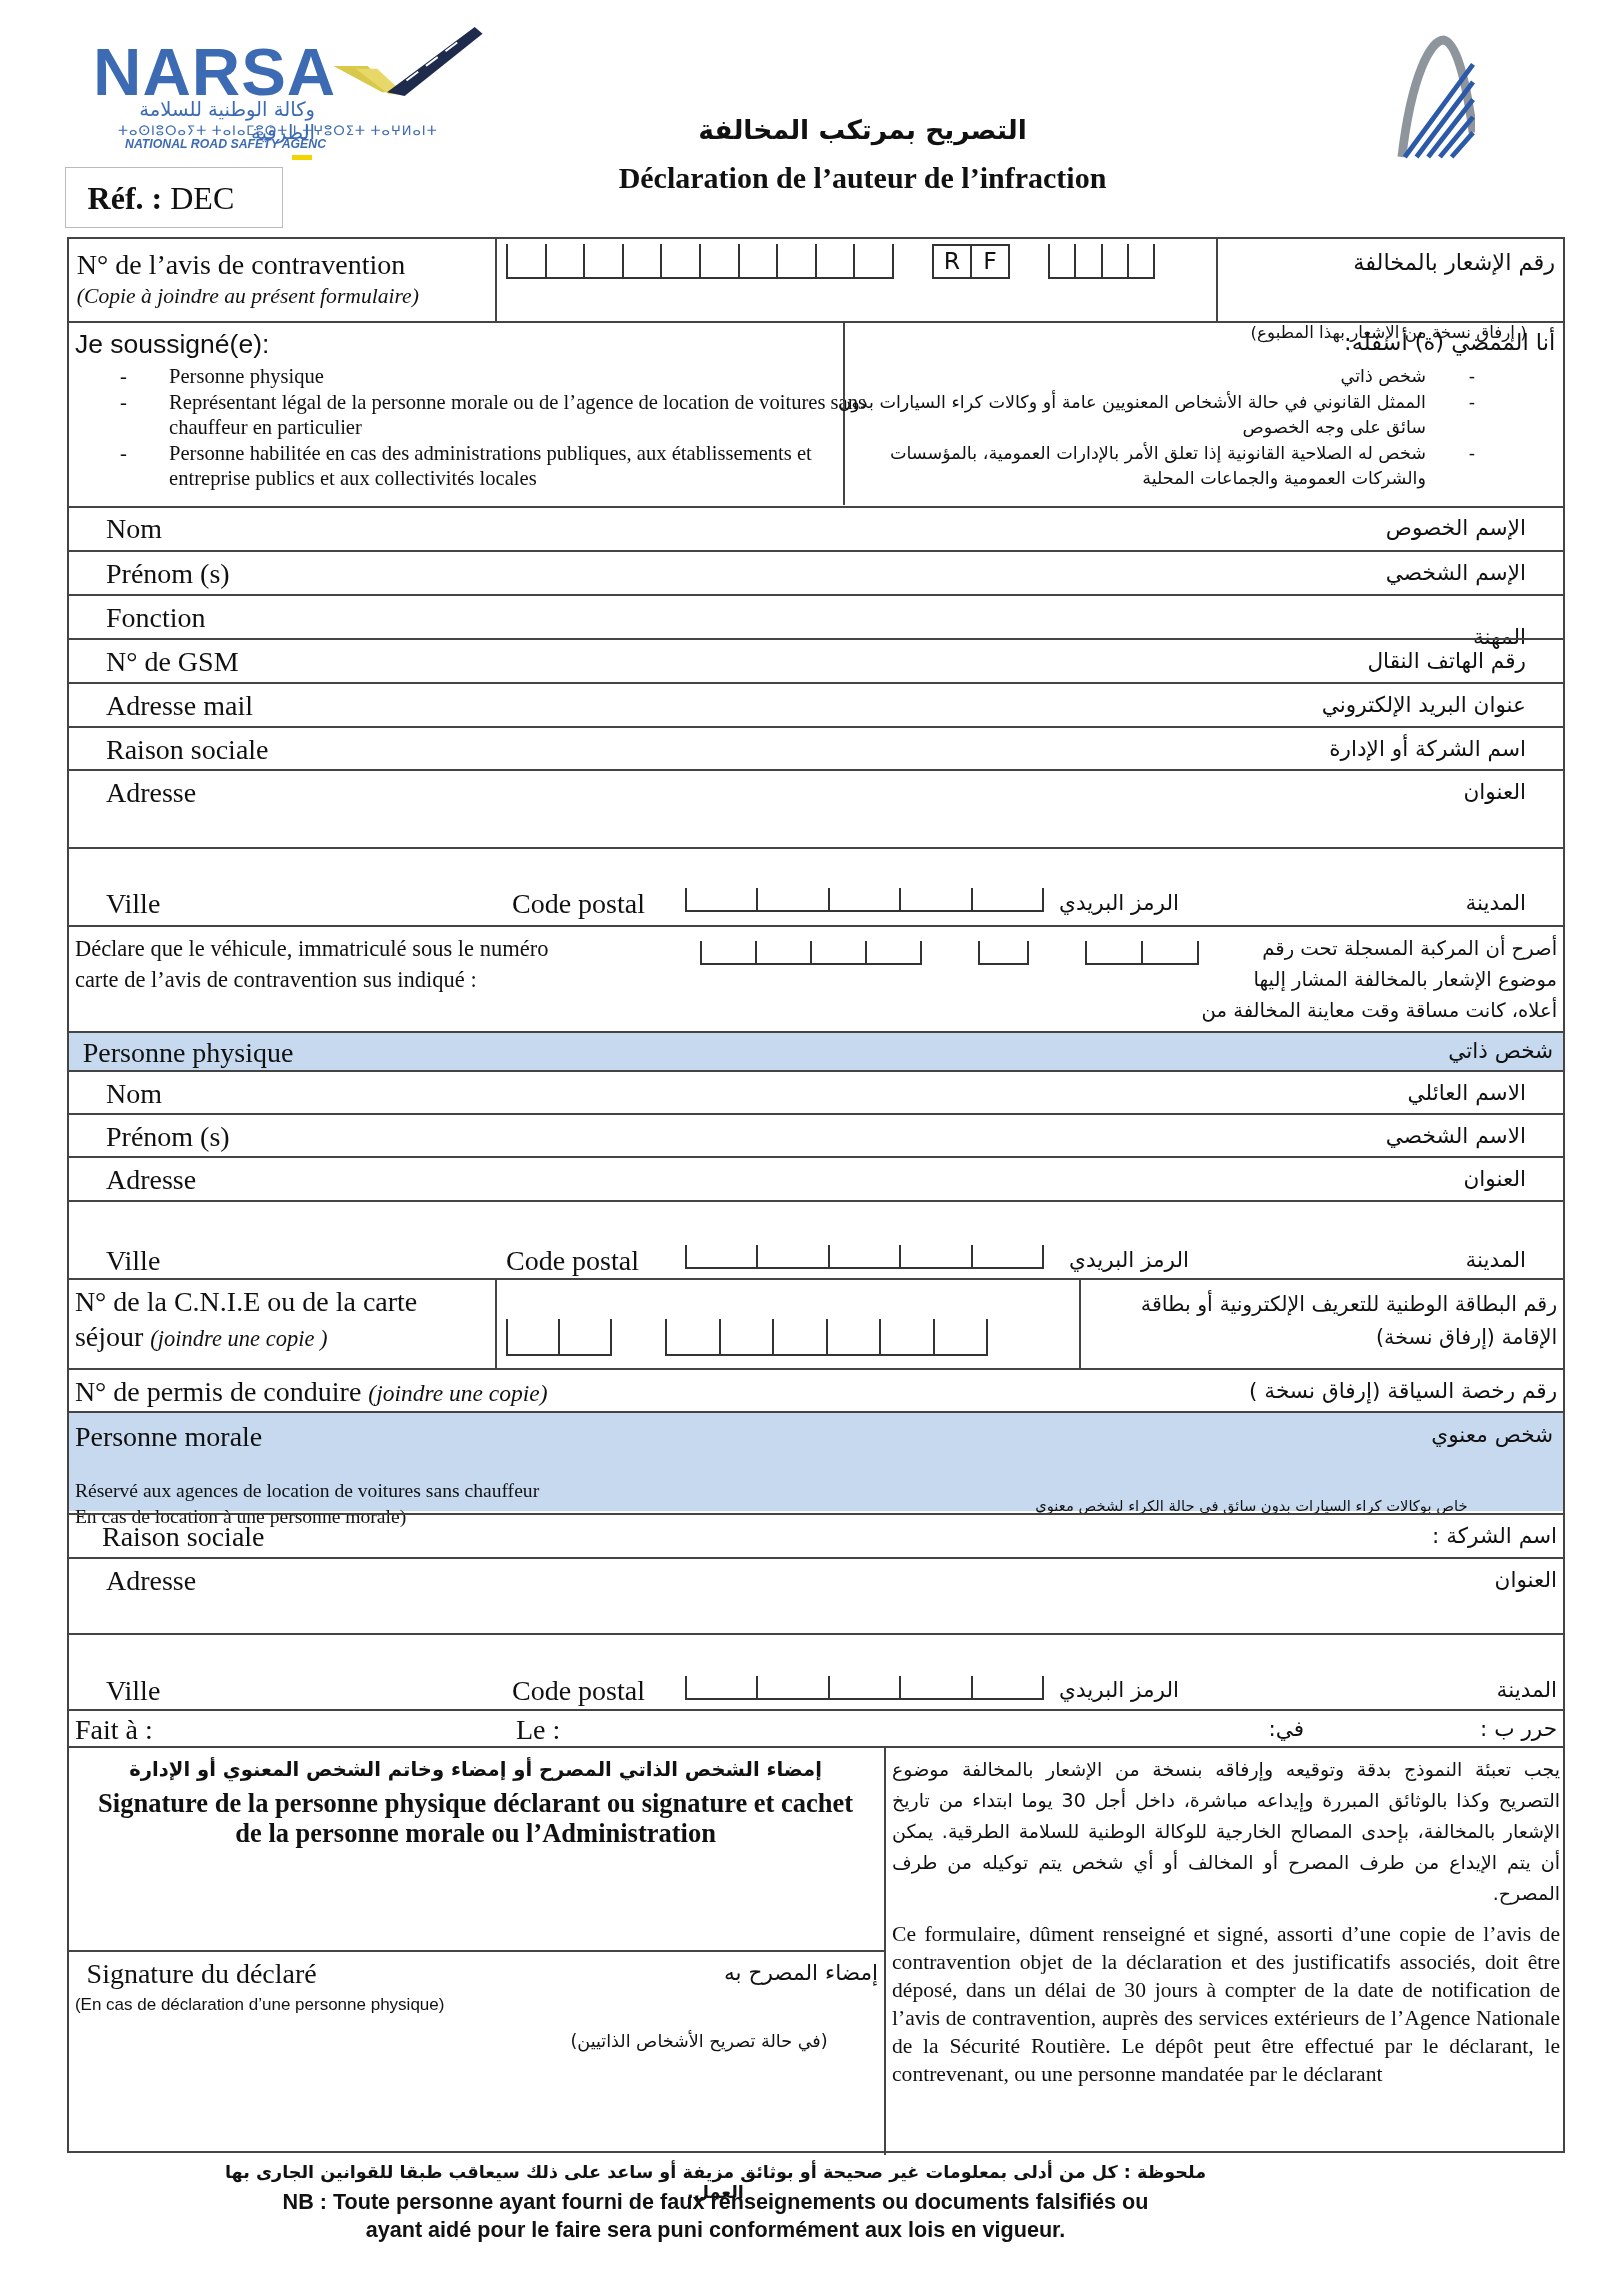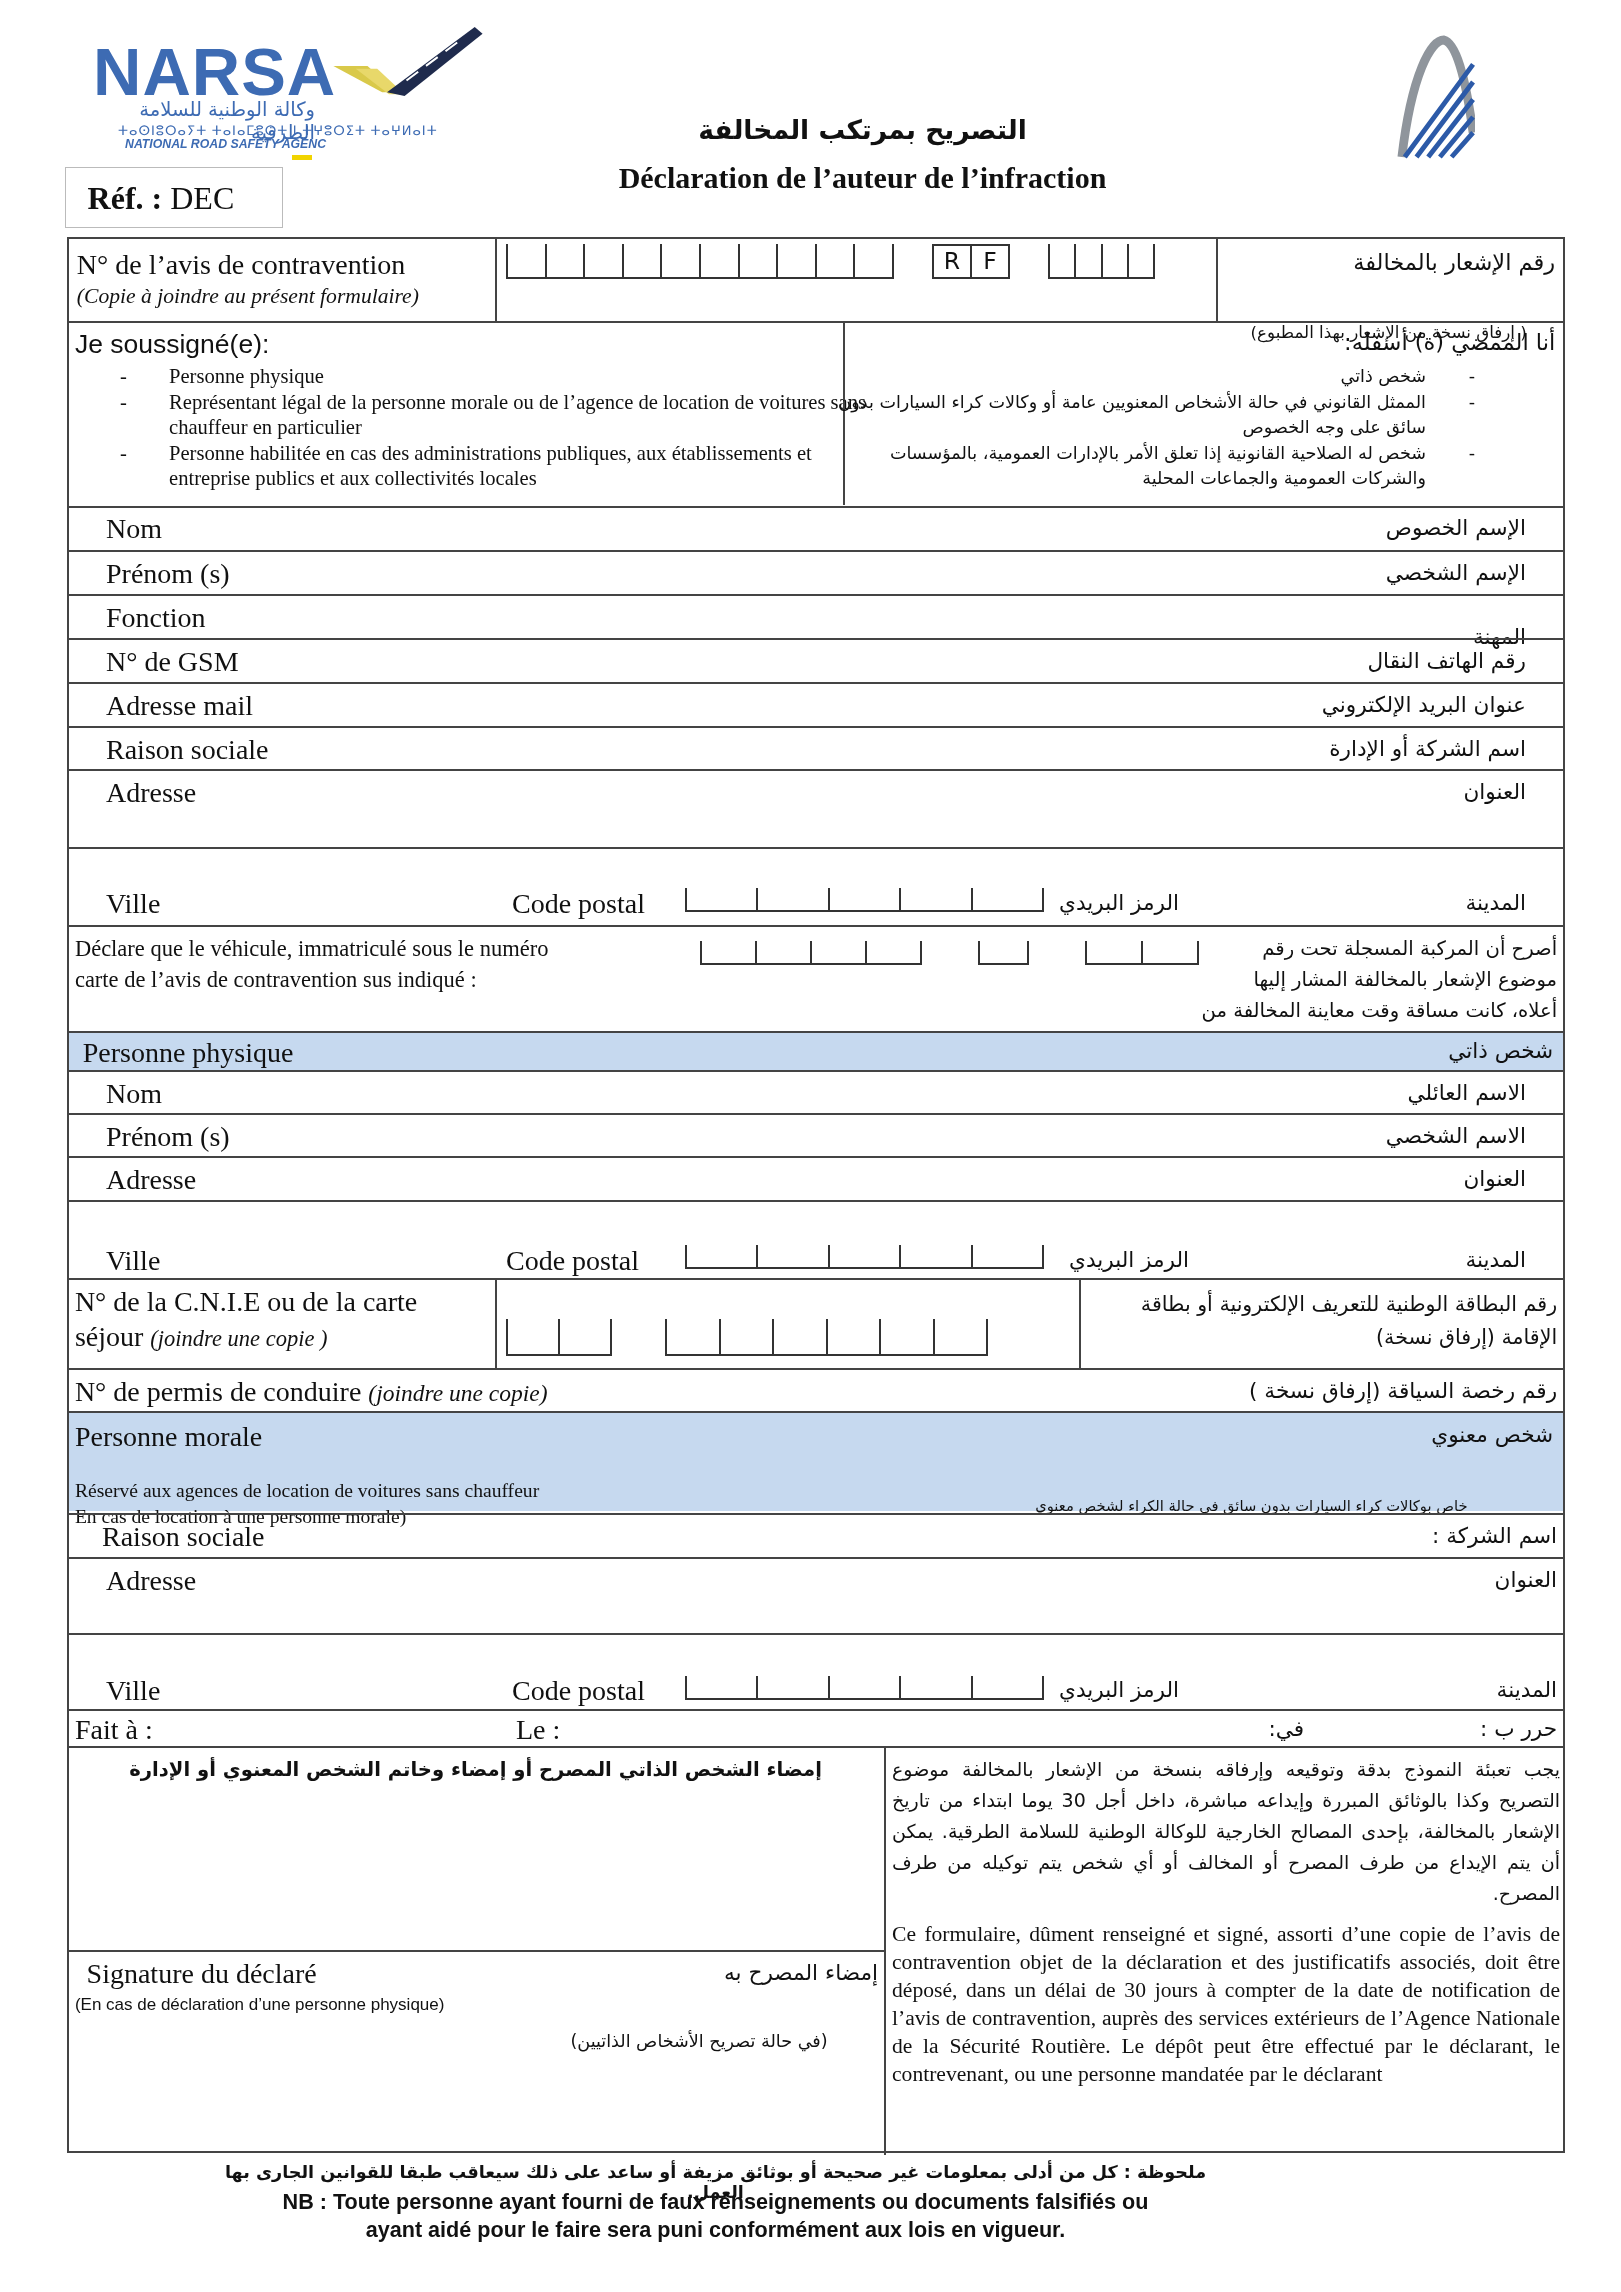--- a/index.html
+++ b/index.html
@@ -289,20 +289,21 @@
   <div class="hline" style="top:1470px;"></div>
 
   <div class="lbl" style="left:5.9px;top:1475px;">Fait à :</div>
   <div class="lbl" style="left:447px;top:1475px;">Le :</div>
   <div class="lbl-ar" style="left:1117px;top:1477px;width:118px;">في:</div>
   <div class="lbl-ar" style="right:5.9px;top:1477px;width:196px;">حرر ب :</div>
   <div class="hline" style="top:1507px;"></div>
 
   <div class="vline" style="left:815px;top:1507px;height:409px;"></div>
   <div class="sig-ar" style="left:19.6px;top:1519px;width:774px;">إمضاء الشخص الذاتي المصرح أو إمضاء وخاتم الشخص المعنوي أو الإدارة</div>
+  <div class="sig-fr" style="left:19.6px;top:1549px;width:774px;">Signature de la personne physique déclarant ou signature et cachet de la personne morale ou l’Administration</div>
   <div style="position:absolute;left:2px;top:1617px;width:812px;height:92px;"></div>
   <div class="hline" style="top:1711px;right:auto;width:815px;"></div>
 
   <div class="lbl" style="left:17.6px;top:1719px;">Signature du déclaré</div>
   <div class="lbl-sm sans" style="left:5.9px;top:1756px;font-size:17px;">(En cas de déclaration d’une personne physique)</div>
   <div class="lbl-ar" style="left:490px;top:1721px;width:319px;">إمضاء المصرح به</div>
   <div class="lbl-ar-sm" style="left:451px;top:1756px;width:358px;font-size:17.6px;">(في حالة تصريح الأشخاص الذاتيين)</div>
   <div style="position:absolute;left:2px;top:1794px;width:812px;height:118px;"></div>
 
   <div class="para-ar" style="left:823px;top:1515px;width:668px;">يجب تعبئة النموذج بدقة وتوقيعه وإرفاقه بنسخة من الإشعار بالمخالفة موضوع التصريح وكذا بالوثائق المبررة وإيداعه مباشرة، داخل أجل 30 يوما ابتداء من تاريخ الإشعار بالمخالفة، بإحدى المصالح الخارجية للوكالة الوطنية للسلامة الطرقية. يمكن أن يتم الإيداع من طرف المصرح أو المخالف أو أي شخص يتم توكيله من طرف المصرح.</div>

